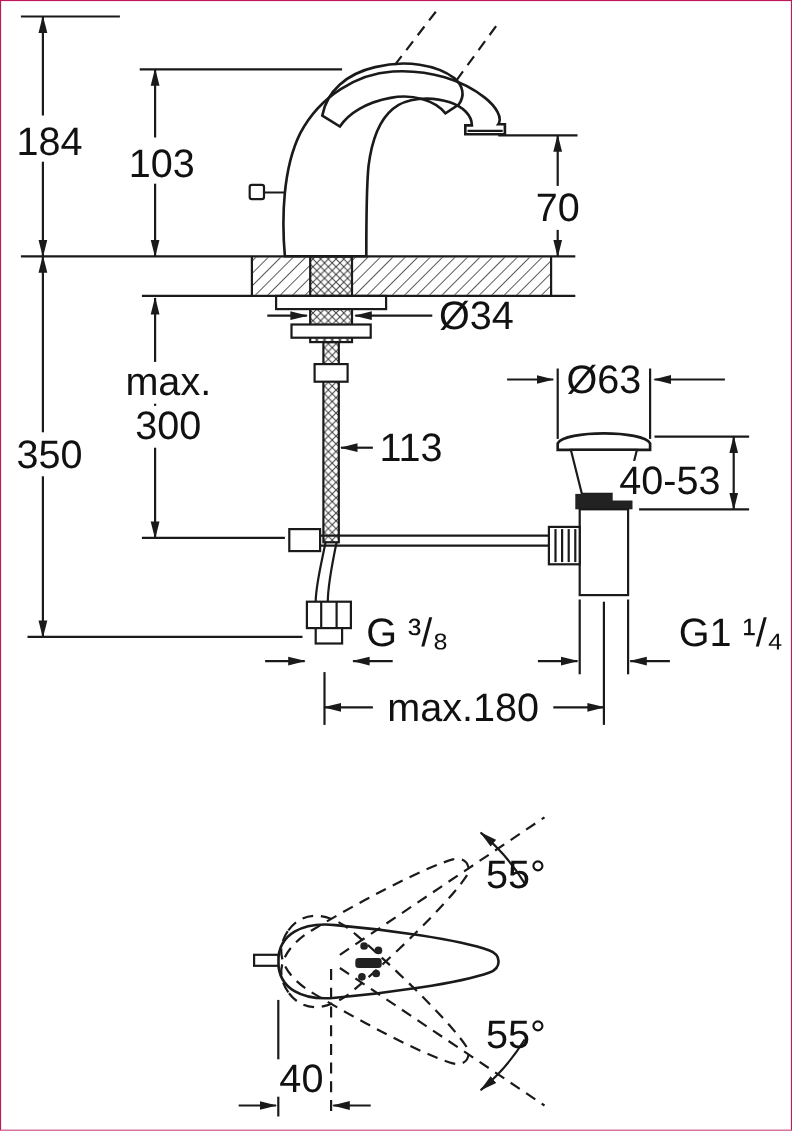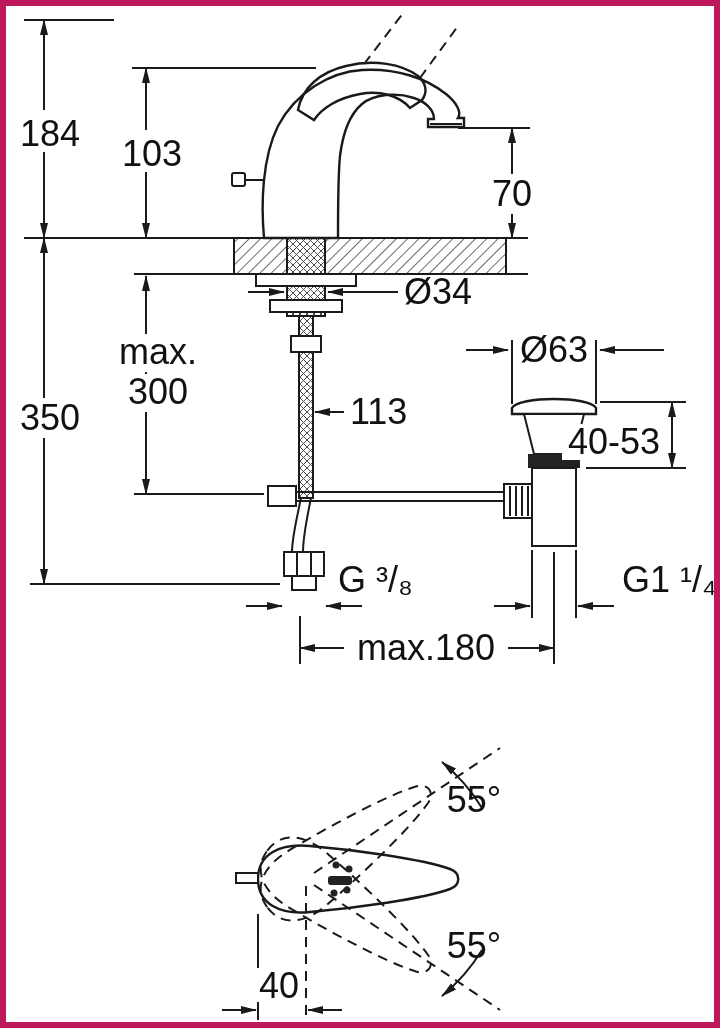--- a/index.html
+++ b/index.html
@@ -1,16 +1,16 @@
 <!DOCTYPE html>
 <html><head>
 <meta charset="utf-8">
 <style>
   html,body{margin:0;padding:0;background:#ffffff;}
-  .canvas{width:720px;height:1028px;position:relative;background:#fff;border:6px solid #be185d;box-sizing:border-box;overflow:hidden;}
+  .canvas{width:720px;height:1028px;position:relative;background:#fff;border:1px solid #be185d;box-sizing:border-box;overflow:hidden;}
   svg{display:block;}
   .ln{stroke:#1a1a1a;stroke-width:2;fill:none;stroke-linecap:butt;}
   .thk{stroke-width:2.4;}
   .fillw{fill:#ffffff;}
   .dash{stroke-dasharray:10 7;}
   .dim{stroke:#1a1a1a;stroke-width:2;fill:none;}
   .dark{fill:#222;stroke:none;}
   text{font-family:"Liberation Sans","DejaVu Sans",sans-serif;font-size:36px;fill:#111;}
   .mid{text-anchor:middle;}
   .bg{fill:#ffffff;stroke:none;}

